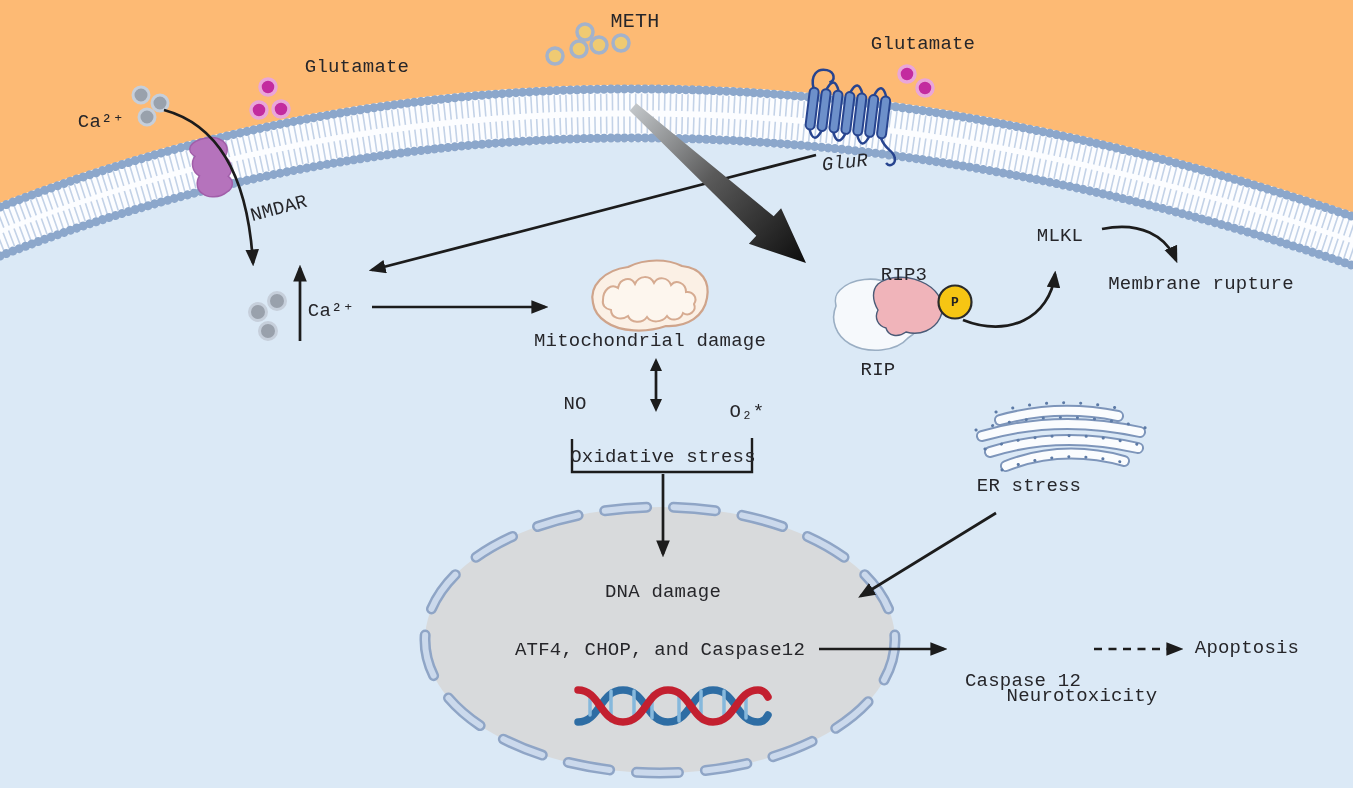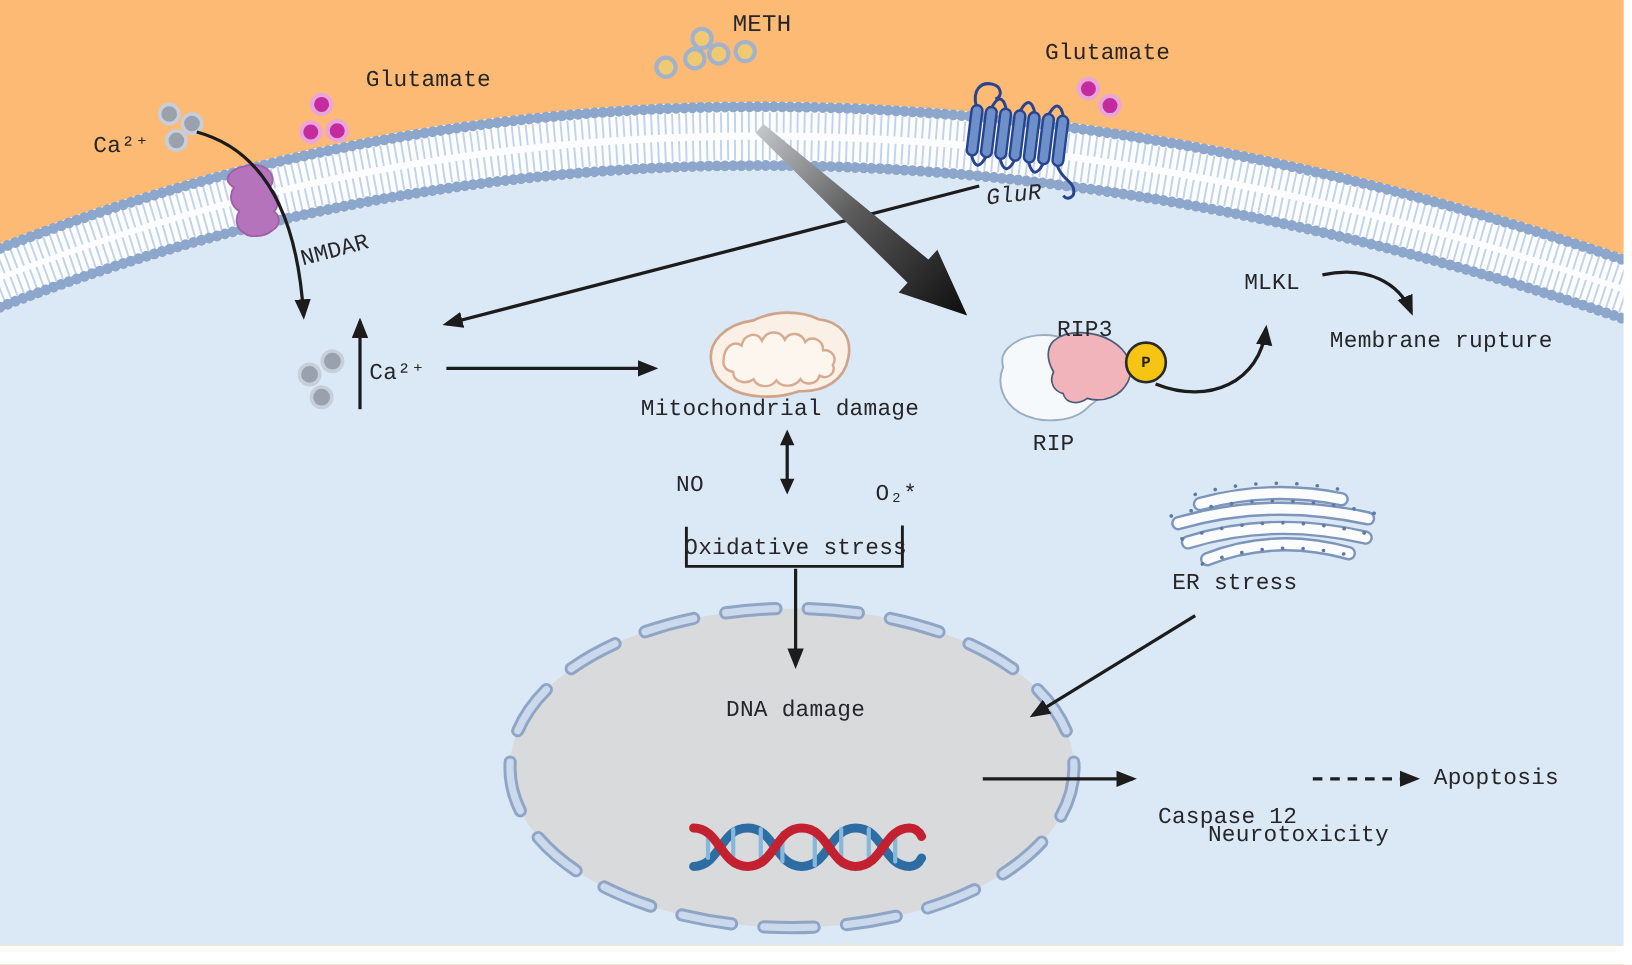--- a/index.html
+++ b/index.html
@@ -183,20 +183,21 @@
 <div class="lbl" style="left:923px;top:44px;">Glutamate</div>
 <div class="lbl" style="left:101px;top:121px;">Ca²⁺</div>
 <div class="lbl rot-nmdar" style="left:279px;top:209px;">NMDAR</div>
 <div class="lbl" style="left:331px;top:310px;">Ca²⁺</div>
 <div class="lbl italic" style="left:845px;top:163px;">GluR</div>
 <div class="lbl" style="left:650px;top:341px;">Mitochondrial damage</div>
 <div class="lbl" style="left:575px;top:404px;">NO</div>
 <div class="lbl" style="left:747px;top:412px;">O₂*</div>
 <div class="lbl" style="left:663px;top:457px;">Oxidative stress</div>
 <div class="lbl" style="left:663px;top:592px;">DNA damage</div>
+<div class="lbl" style="left:660px;top:650px;">ATF4, CHOP, and Caspase12</div>
 <div class="lbl" style="left:1023px;top:649px;margin-top:32px;">Caspase 12</div>
 <div class="lbl" style="left:1247px;top:648px;">Apoptosis</div>
 <div class="lbl" style="left:1082px;top:696px;">Neurotoxicity</div>
 <div class="lbl" style="left:1013px;top:486px;margin-left:16px;">ER stress</div>
 <div class="lbl" style="left:904px;top:262px;margin-top:13px;">RIP3</div>
 <div class="lbl" style="left:878px;top:370px;">RIP</div>
 <div class="lbl pmark" style="left:955px;top:302px;">P</div>
 <div class="lbl" style="left:1060px;top:236px;">MLKL</div>
 <div class="lbl" style="left:1201px;top:284px;">Membrane rupture</div>
 

